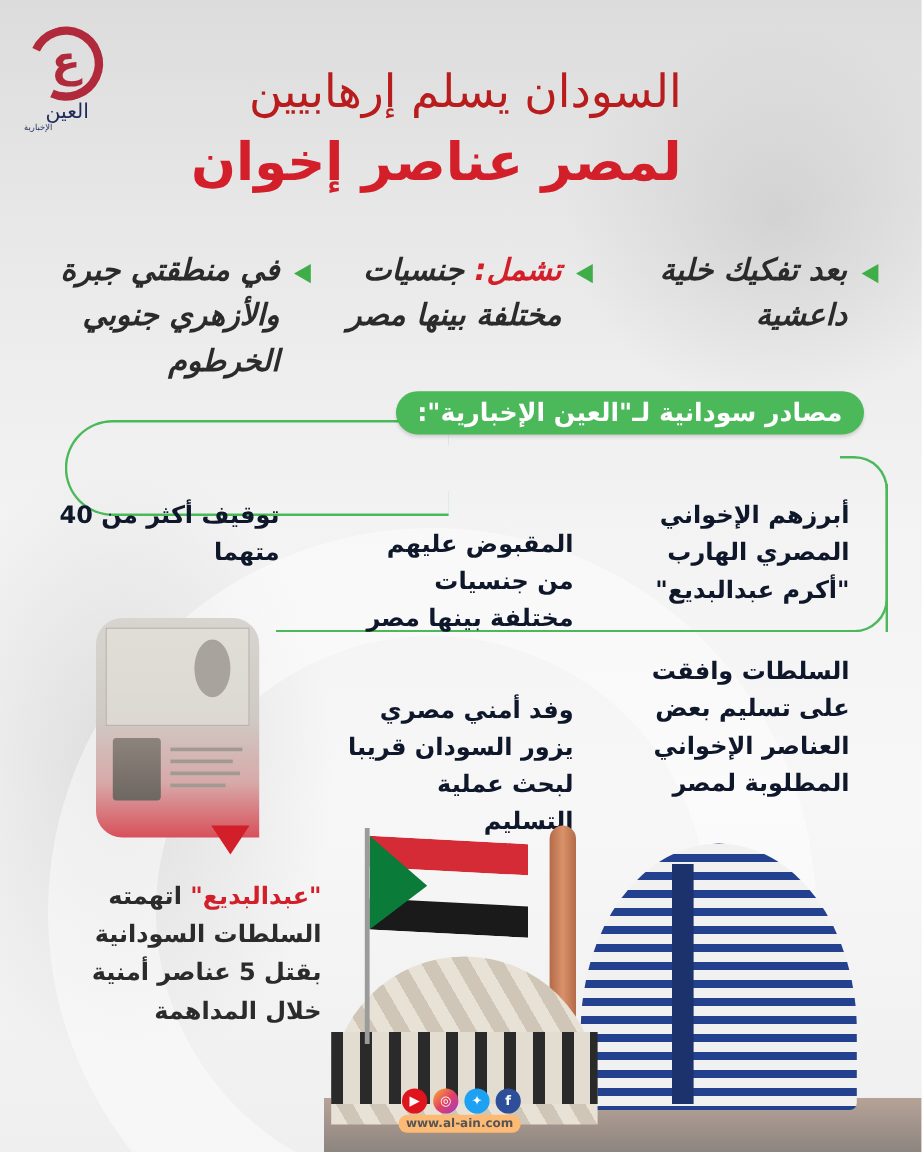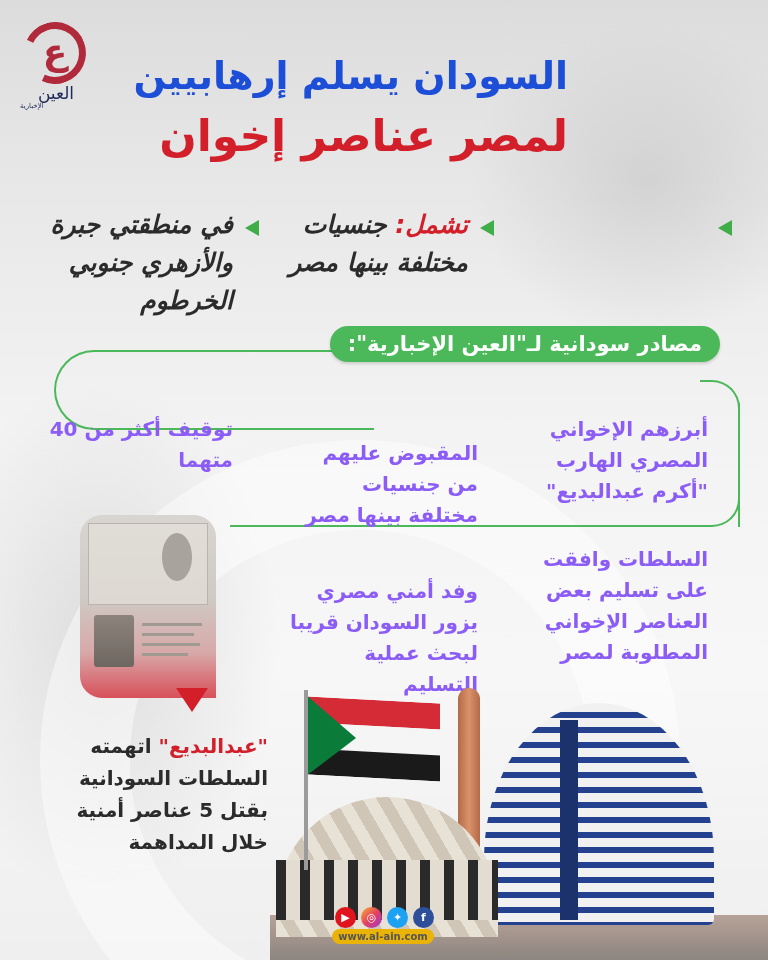--- a/index.html
+++ b/index.html
@@ -16,21 +16,21 @@
 
   
   .logo{position:absolute;left:20px;top:22px;width:72px;height:90px;}
   .logo-ring{position:absolute;left:4px;top:0;width:62px;height:62px;border-radius:50%;
     border:7px solid #b12a3c;box-sizing:border-box;border-left-color:transparent;transform:rotate(-20deg);}
   .logo-glyph{position:absolute;left:0;top:8px;width:70px;text-align:center;font-size:36px;font-weight:bold;color:#b12a3c;line-height:44px;}
   .logo-name{position:absolute;left:0;top:62px;width:72px;text-align:center;font-size:17px;font-weight:normal;color:#1f2a5a;line-height:18px;}
   .logo-sub{position:absolute;left:0;top:80px;width:72px;text-align:center;font-size:7px;color:#1f2a5a;line-height:9px;}
 
   
-  .title1{position:absolute;right:200px;top:52px;font-size:38px;font-weight:bold;color:#1d4ed8;line-height:48px;}
+  .title1{position:absolute;right:200px;top:52px;font-size:38px;font-weight:normal;color:#b91c1c;line-height:48px;}
   .title2{position:absolute;right:200px;top:108px;font-size:44px;font-weight:bold;color:#d21f2a;line-height:56px;}
 
   
   .bullet{position:absolute;top:206px;font-size:25px;font-weight:bold;color:#2b2b2b;line-height:38px;font-style:italic;}
   .bullet .tri{position:absolute;right:-26px;top:14px;width:0;height:0;border-top:8px solid transparent;
     border-bottom:8px solid transparent;border-right:14px solid #3fae49;}
   .hl-red{color:#d21f2a;}
   .b1{right:62px;width:200px;}
   .b2{right:300px;width:190px;}
   .b3{right:535px;width:200px;}
@@ -38,21 +38,21 @@
   
   .src-badge{position:absolute;right:48px;top:326px;height:36px;padding:0 18px;border-radius:18px;
     background:#4bb85a;color:#fff;font-size:21px;font-weight:bold;line-height:36px;box-shadow:0 2px 3px rgba(0,0,0,0.15);}
   .frame-top{position:absolute;left:54px;top:350px;width:320px;height:80px;border:2px solid #4bb85a;border-right:none;
     border-radius:40px 0 0 40px;box-sizing:border-box;}
   .frame-box{position:absolute;left:230px;top:403px;width:510px;height:124px;border:2px solid #4bb85a;border-left:none;border-top:none;
     border-radius:0 0 28px 0;box-sizing:border-box;}
   .frame-side{position:absolute;right:28px;top:380px;width:40px;height:147px;border:2px solid #4bb85a;border-left:none;border-bottom:none;
     border-radius:0 28px 0 0;box-sizing:border-box;}
 
-  .col{position:absolute;font-size:20px;font-weight:bold;color:#8b5cf6;line-height:31px;}
+  .col{position:absolute;font-size:20px;font-weight:bold;color:#0f172a;line-height:31px;}
   .c1{right:60px;top:414px;width:196px;}
   .c2{right:290px;top:438px;width:190px;}
   .c3{right:535px;top:414px;width:200px;}
   .c4{right:60px;top:544px;width:196px;}
   .c5{right:290px;top:576px;width:190px;}
 
   
   .passport{position:absolute;left:80px;top:515px;width:136px;height:183px;border-radius:22px 22px 0 22px;overflow:hidden;
     background:linear-gradient(180deg,#d8d4cf 0%,#cfcac4 45%,#d7a9a9 75%,#d8505a 100%);}
   .pp-page{position:absolute;left:8px;top:8px;right:8px;height:80px;border:1px solid #b9b4ae;background:rgba(230,226,220,0.6);}
@@ -77,21 +77,21 @@
   .flag{position:absolute;left:308px;top:700px;width:132px;height:78px;overflow:hidden;transform:skewY(3deg);}
   .flag .s1{height:26px;background:#d52b36;}
   .flag .s2{height:26px;background:#f5f5f5;}
   .flag .s3{height:26px;background:#1a1a1a;}
   .flag .tri{position:absolute;left:0;top:0;width:0;height:0;border-top:39px solid transparent;border-bottom:39px solid transparent;border-left:48px solid #0b7b3a;}
 
   
   .social{position:absolute;left:335px;top:907px;display:flex;gap:5px;}
   .soc{width:21px;height:21px;border-radius:50%;color:#fff;font-size:11px;font-weight:bold;text-align:center;line-height:21px;}
   .yt{background:#e0141d;}.ig{background:linear-gradient(135deg,#f9b233,#e4405f,#9c3ad1);}.tw{background:#1da1f2;}.fb{background:#2d4f9a;}
-  .site{position:absolute;left:332px;top:929px;width:102px;height:15px;border-radius:8px;background:#eab308;
+  .site{position:absolute;left:332px;top:929px;width:102px;height:15px;border-radius:8px;background:#fdba74;
     font-size:10px;color:#555;text-align:center;line-height:15px;font-weight:bold;}
 </style>
 </head>
 <body>
 
 <div class="bg-smoke"></div>
 <div class="bg-smoke2"></div>
 <div class="bg-arc"></div>
 
 <div class="logo">
@@ -99,20 +99,21 @@
   <div class="logo-glyph">ع</div>
   <div class="logo-name rtl" style="text-align:center">العين</div>
   <div class="logo-sub rtl" style="text-align:left">الإخبارية</div>
 </div>
 
 <div class="title1 rtl">السودان يسلم إرهابيين</div>
 <div class="title2 rtl">لمصر عناصر إخوان</div>
 
 <div class="bullet b1 rtl">
   <span class="tri"></span>
+  <span>بعد تفكيك خلية داعشية</span>
 </div>
 <div class="bullet b2 rtl">
   <span class="tri"></span>
   <span class="hl-red">تشمل:</span><span> جنسيات مختلفة بينها مصر</span>
 </div>
 <div class="bullet b3 rtl">
   <span class="tri"></span>
   <span>في منطقتي جبرة والأزهري جنوبي الخرطوم</span>
 </div>
 

